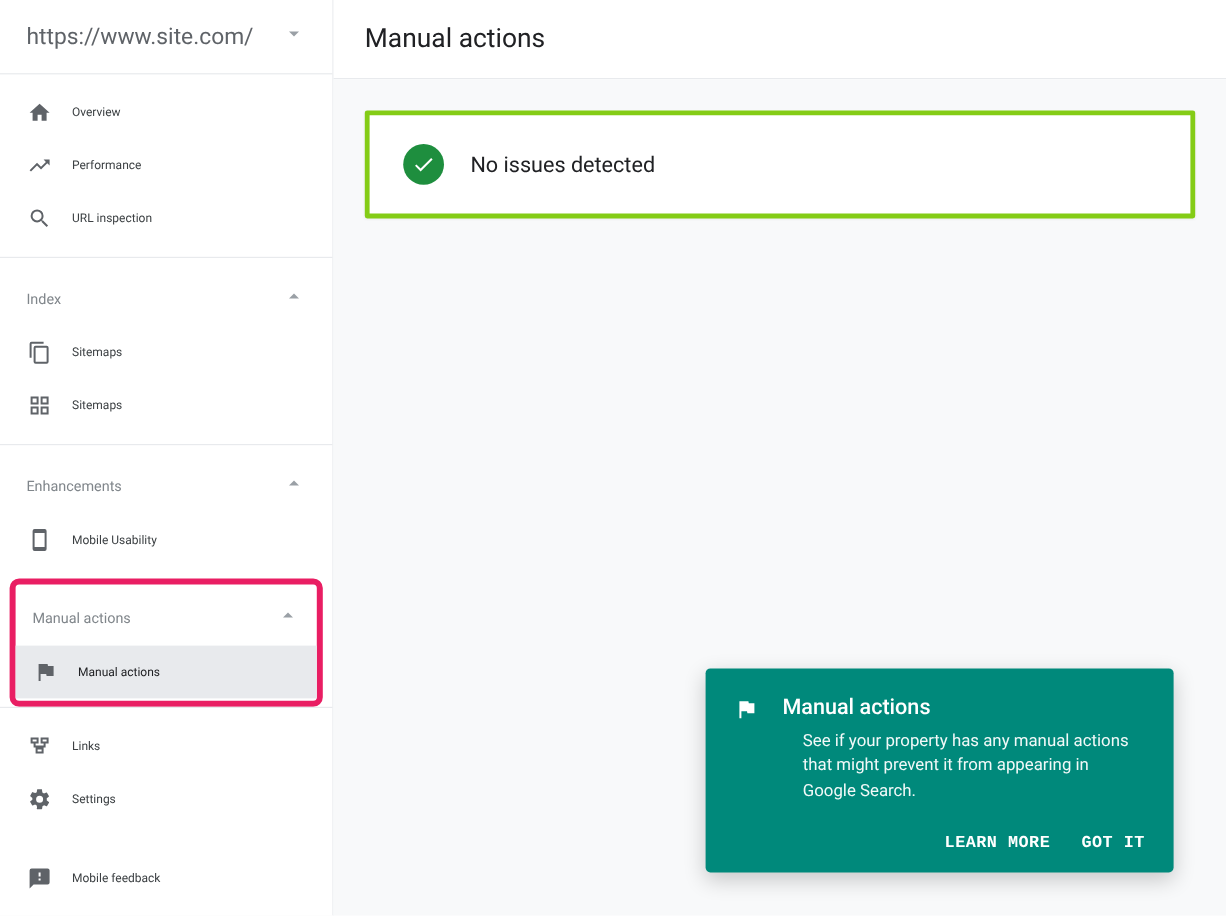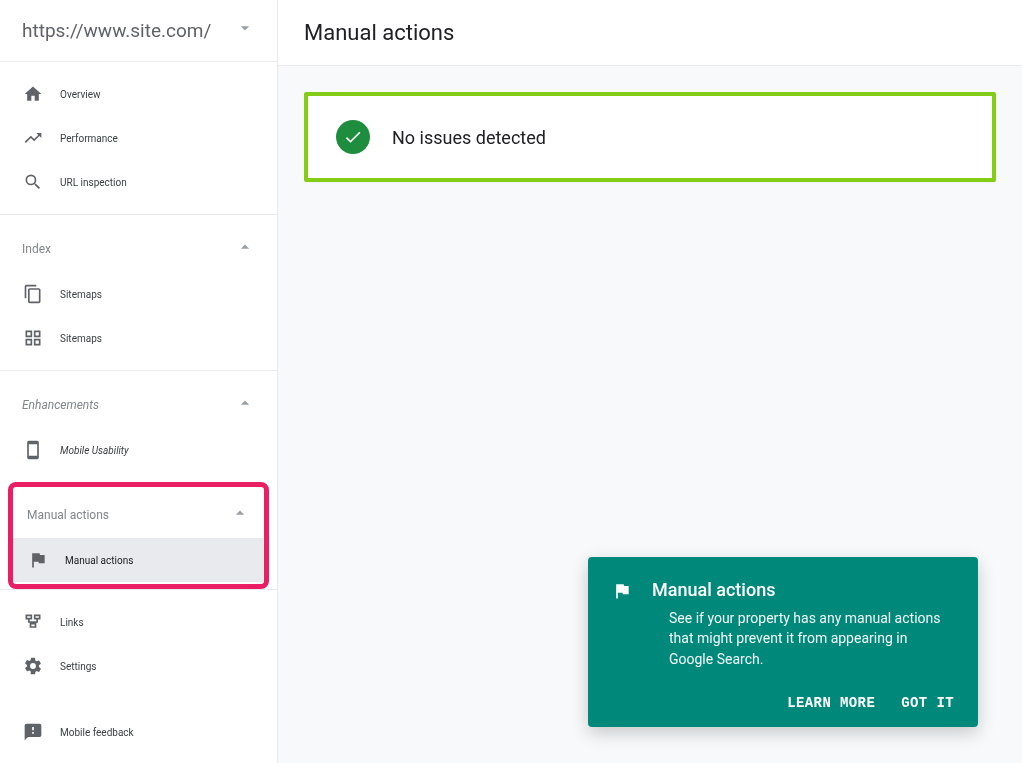--- a/index.html
+++ b/index.html
@@ -199,21 +199,21 @@
       <div class="nav-item">
         <span class="icon">
           <svg class="svgicon" viewBox="0 0 24 24">
               <path d="M4 4h6v6H4zM14 4h6v6h-6zM4 14h6v6H4zM14 14h6v6h-6z" fill="none" stroke="currentColor" stroke-width="2"></path>
             </svg>
         </span>
         <span>Sitemaps</span>
       </div>
     </div>
 
-    <div class="nav-group" style="border-bottom:none;font-style:italic;">
+    <div class="nav-group" style="border-bottom:none;">
       <div class="nav-group-header">
         <span>Enhancements</span>
         <span class="chev">
           <svg class="svgicon" viewBox="0 0 24 24">
               <path d="M7 14l5-5 5 5z"></path>
             </svg>
         </span>
       </div>
       <div class="nav-item">
         <span class="icon">

